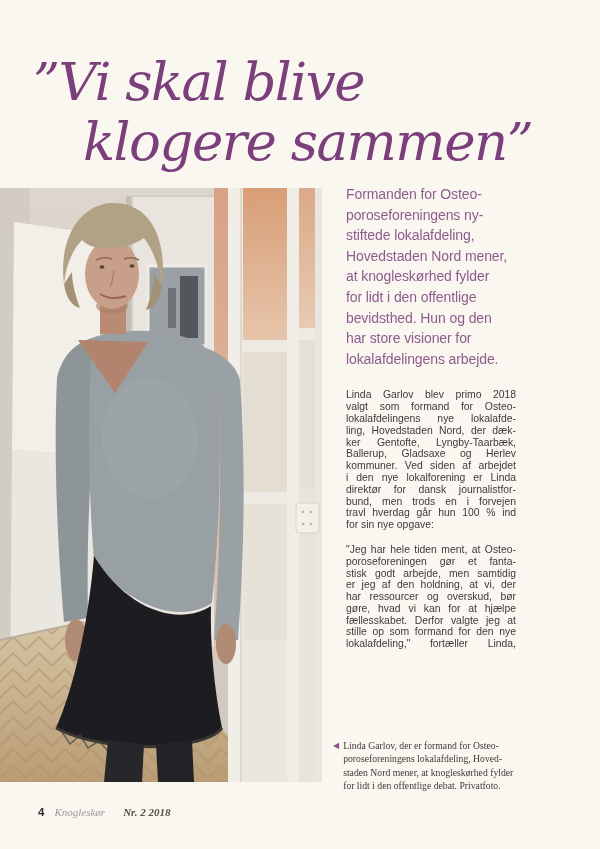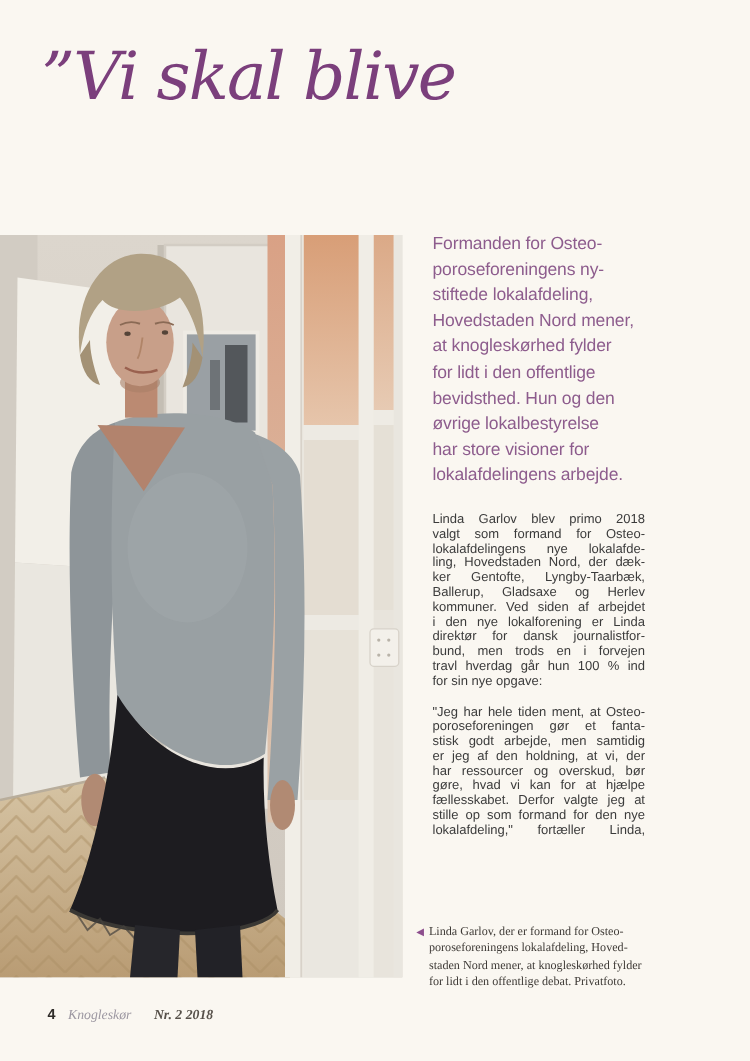--- a/index.html
+++ b/index.html
@@ -3,21 +3,21 @@
 <meta charset="utf-8">
 <style>
   html,body{margin:0;padding:0;background:#9a9a9a;}
   .page{
     position:relative;width:600px;height:849px;margin:0 auto;
     background:#FAF7F1;overflow:hidden;
     font-family:"Liberation Sans",sans-serif;
   }
   
   .title{
-    position:absolute;left:33px;top:32px;width:540px;
+    position:absolute;left:33px;top:52px;width:540px;
     font-family:"DejaVu Serif",serif;font-style:italic;
     font-size:53px;line-height:60px;letter-spacing:-1.5px;
     color:#7B3F7C;
   }
   .title .tline{display:block;white-space:nowrap;}
   .title .tline2{padding-left:50px;}
   
   .photo{position:absolute;left:0;top:188px;width:322px;height:594px;}
   .photo svg{display:block;width:322px;height:594px;}
   
@@ -44,20 +44,21 @@
   .footer .mag{font-family:"Liberation Serif",serif;font-style:italic;font-size:11px;color:#9C97A1;margin-right:0;}
   .footer .issue{font-family:"Liberation Serif",serif;font-style:italic;font-weight:bold;font-size:11px;color:#565049;margin-left:18px;}
 </style>
 </head>
 <body>
 
 <div class="page">
 
   <h1 class="title" style="margin:0;font-weight:normal;">
     <span class="tline">”Vi skal blive</span>
+    <span class="tline tline2">klogere sammen”</span>
   </h1>
 
   <div class="photo">
     <svg viewBox="0 0 322 594" aria-hidden="true">
       <defs>
         <linearGradient id="wall" x1="0" y1="0" x2="0" y2="1">
           <stop offset="0" stop-color="#dcd6cd"></stop>
             <stop offset="1" stop-color="#cfc8bf"></stop>
         </linearGradient>
         <linearGradient id="glow" x1="0" y1="0" x2="0" y2="1">
@@ -158,21 +159,20 @@
 
   <div class="right-col">
     <div class="intro">
         <span>Formanden for Osteo-</span>
         <span>poroseforeningens ny-</span>
         <span>stiftede lokalafdeling,</span>
         <span>Hovedstaden Nord mener,</span>
         <span>at knogleskørhed fylder</span>
         <span>for lidt i den offentlige</span>
         <span>bevidsthed. Hun og den</span>
-        <span>øvrige lokalbestyrelse</span>
         <span>har store visioner for</span>
         <span>lokalafdelingens arbejde.</span>
       </div>
     <div class="bodytext">
       <p class="para last-left">
           <span>Linda Garlov blev primo 2018</span>
           <span>valgt som formand for Osteo-</span>
           <span>lokalafdelingens nye lokalafde-</span>
           <span>ling, Hovedstaden Nord, der dæk-</span>
           <span>ker Gentofte, Lyngby-Taarbæk,</span>

